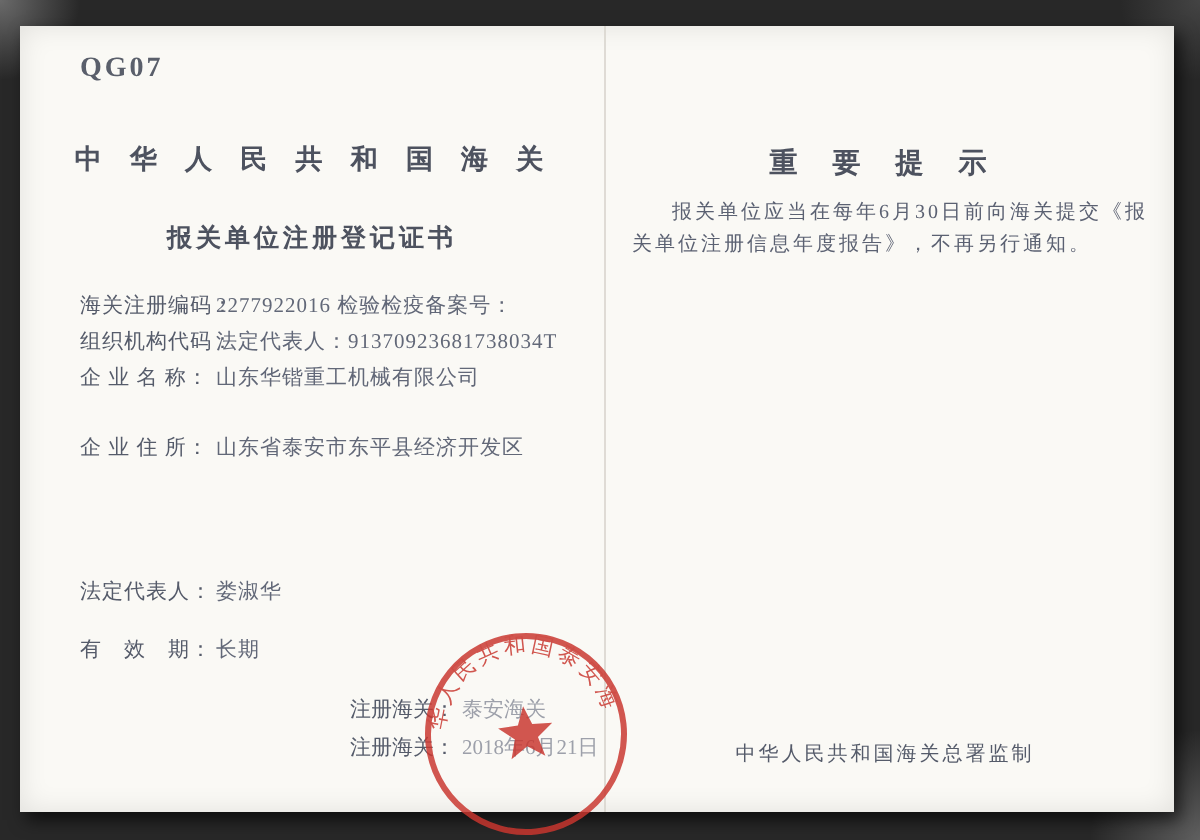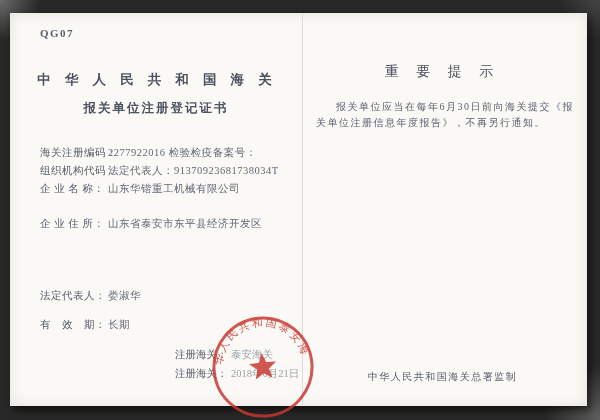--- a/index.html
+++ b/index.html
@@ -16,45 +16,45 @@
     position:absolute;left:10px;top:13px;width:577px;height:393px;
     background:#faf9f5;
     box-shadow:inset 0 0 14px rgba(0,0,0,.10), 3px 4px 8px rgba(0,0,0,.65);
   }
   .fold{
     position:absolute;left:292px;top:0;width:1px;height:100%;
     background:#d9d6cf;opacity:.85;
   }
   .form-code{
     position:absolute;left:30px;top:14px;
-    font-size:11px;letter-spacing:1.5px;color:#5a5f6b;font-weight:bold;
+    font-size:14px;letter-spacing:1.5px;color:#5a5f6b;font-weight:bold;
   }
   .cert-title{
     position:absolute;left:0;top:58px;width:292px;text-align:center;
     color:#4d525f;font-weight:bold;
   }
   .cert-title .t1{font-size:13.5px;letter-spacing:3px;font-family:Liberation Mono, monospace;}
-  .cert-title .t2{font-size:12.5px;letter-spacing:2px;margin-top:11px;font-family:Liberation Serif, serif;}
+  .cert-title .t2{font-size:12.5px;letter-spacing:2px;margin-top:22px;font-family:Liberation Serif, serif;}
   .field-row{
     position:absolute;left:30px;font-size:10.5px;white-space:nowrap;height:14px;
   }
   .field-row .lbl{color:#555b6a;letter-spacing:.5px;}
   .field-row .val{position:absolute;left:68px;top:0;color:#626878;letter-spacing:.5px;}
   .issue-row{
     position:absolute;left:165px;font-size:10.5px;white-space:nowrap;height:14px;
   }
   .issue-row .lbl{color:#555b6a;}
   .issue-row .val{position:absolute;left:56px;top:0;color:#8d919d;opacity:.85;}
   .stamp{
     position:absolute;left:195px;top:296px;width:116px;height:116px;
     transform:rotate(-6deg);opacity:.88;pointer-events:none;
   }
   .notice-title{
-    position:absolute;left:300px;top:50px;width:265px;text-align:center;
-    font-size:14px;font-weight:normal;letter-spacing:7px;color:#4d525f;
+    position:absolute;left:300px;top:60px;width:265px;text-align:center;
+    font-size:14px;font-weight:bold;letter-spacing:7px;color:#4d525f;
   }
   .notice-body{
     position:absolute;left:306px;top:86px;width:258px;
     font-size:10px;line-height:15.5px;letter-spacing:1.5px;
     text-indent:2em;color:#5b6172;text-align:justify;
   }
   .footer-line{
     position:absolute;left:300px;top:357px;width:265px;text-align:center;
     font-size:10px;letter-spacing:1.5px;color:#555b6a;
   }

